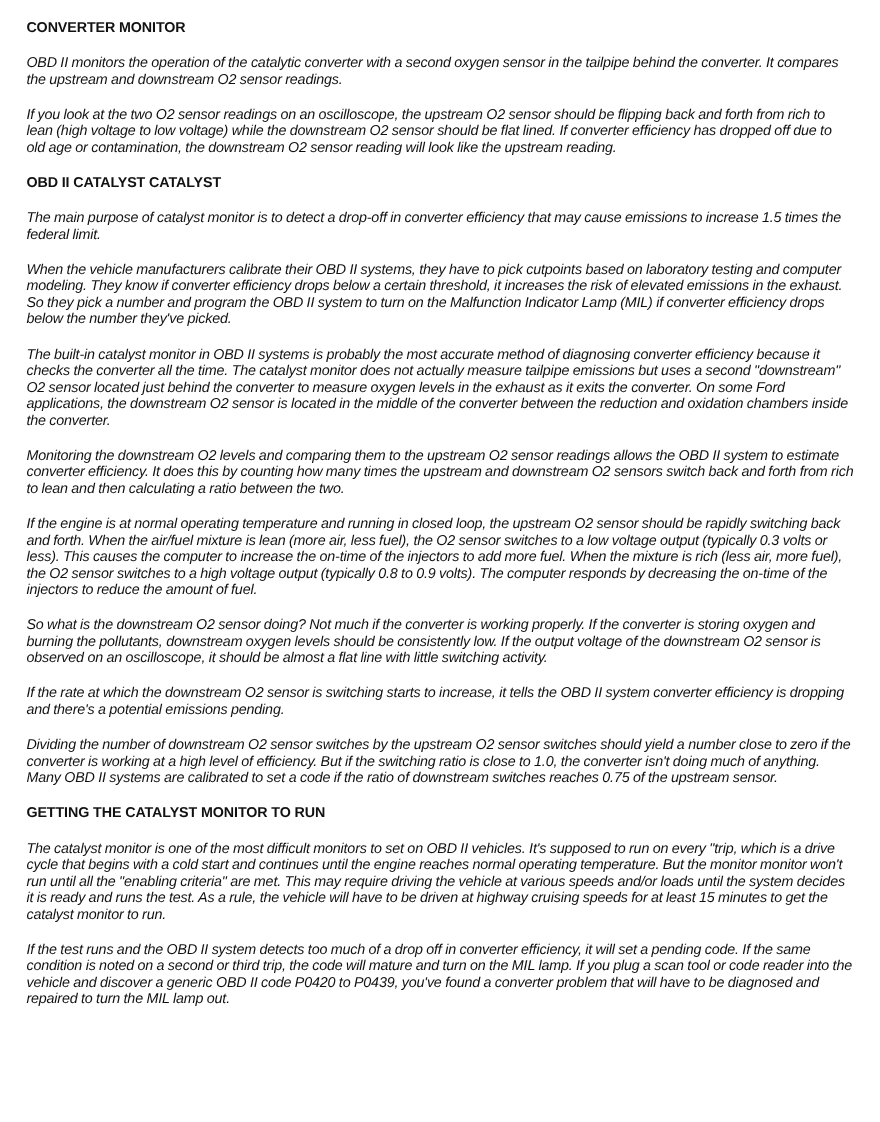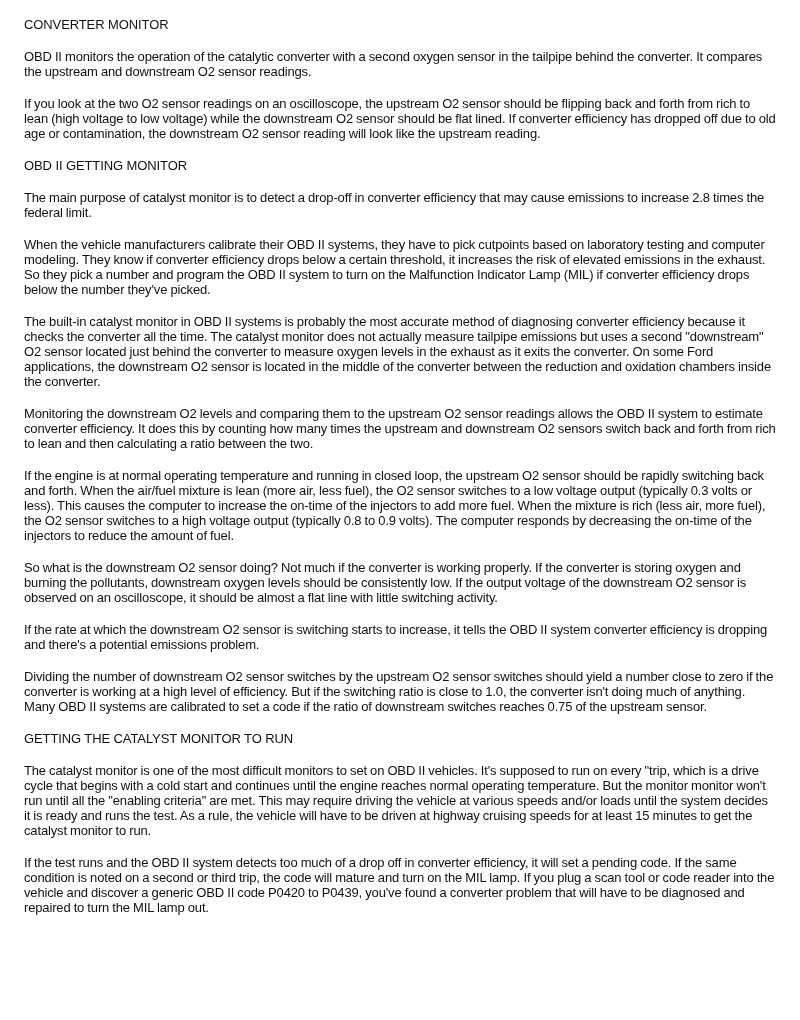--- a/index.html
+++ b/index.html
@@ -3,50 +3,51 @@
   <meta charset="utf-8">
   <style>
     html, body { margin: 0; padding: 0; background: #ffffff; }
     body {
       width: 800px; height: 1020px; overflow: hidden;
       font-family: "Liberation Sans", sans-serif;
       color: #111111;
     }
     .doc { padding: 17px 24px 0 24px; }
     .heading {
-      font-weight: normal; font-size: 13px; line-height: 15px;
+      font-weight: bold; font-size: 13px; line-height: 15px;
       margin: 0 0 17px 0; letter-spacing: -0.1px;
     }
     .para {
       font-size: 13px; line-height: 15px;
       margin: 0 0 17px 0; letter-spacing: -0.15px;
       word-spacing: -0.3px;
+      font-style: italic;
     }
     .sec { margin: 0; }
   </style>
 </head>
 <body>
 
 <div class="doc">
 
   <section class="sec">
     <div class="heading">CONVERTER MONITOR</div>
     <p class="para">OBD II monitors the operation of the catalytic converter with a second oxygen sensor in the tailpipe behind the converter. It compares the upstream and downstream O2 sensor readings.</p>
     <p class="para">If you look at the two O2 sensor readings on an oscilloscope, the upstream O2 sensor should be flipping back and forth from rich to lean (high voltage to low voltage) while the downstream O2 sensor should be flat lined. If converter efficiency has dropped off due to old age or contamination, the downstream O2 sensor reading will look like the upstream reading.</p>
   </section>
 
   <section class="sec">
-    <div class="heading">OBD II GETTING MONITOR</div>
-    <p class="para">The main purpose of catalyst monitor is to detect a drop-off in converter efficiency that may cause emissions to increase 2.8 times the federal limit.</p>
+    <div class="heading">OBD II CATALYST CATALYST</div>
+    <p class="para">The main purpose of catalyst monitor is to detect a drop-off in converter efficiency that may cause emissions to increase 1.5 times the federal limit.</p>
     <p class="para">When the vehicle manufacturers calibrate their OBD II systems, they have to pick cutpoints based on laboratory testing and computer modeling. They know if converter efficiency drops below a certain threshold, it increases the risk of elevated emissions in the exhaust. So they pick a number and program the OBD II system to turn on the Malfunction Indicator Lamp (MIL) if converter efficiency drops below the number they've picked.</p>
     <p class="para">The built-in catalyst monitor in OBD II systems is probably the most accurate method of diagnosing converter efficiency because it checks the converter all the time. The catalyst monitor does not actually measure tailpipe emissions but uses a second "downstream" O2 sensor located just behind the converter to measure oxygen levels in the exhaust as it exits the converter. On some Ford applications, the downstream O2 sensor is located in the middle of the converter between the reduction and oxidation chambers inside the converter.</p>
     <p class="para">Monitoring the downstream O2 levels and comparing them to the upstream O2 sensor readings allows the OBD II system to estimate converter efficiency. It does this by counting how many times the upstream and downstream O2 sensors switch back and forth from rich to lean and then calculating a ratio between the two.</p>
     <p class="para">If the engine is at normal operating temperature and running in closed loop, the upstream O2 sensor should be rapidly switching back and forth. When the air/fuel mixture is lean (more air, less fuel), the O2 sensor switches to a low voltage output (typically 0.3 volts or less). This causes the computer to increase the on-time of the injectors to add more fuel. When the mixture is rich (less air, more fuel), the O2 sensor switches to a high voltage output (typically 0.8 to 0.9 volts). The computer responds by decreasing the on-time of the injectors to reduce the amount of fuel.</p>
     <p class="para">So what is the downstream O2 sensor doing? Not much if the converter is working properly. If the converter is storing oxygen and burning the pollutants, downstream oxygen levels should be consistently low. If the output voltage of the downstream O2 sensor is observed on an oscilloscope, it should be almost a flat line with little switching activity.</p>
-    <p class="para">If the rate at which the downstream O2 sensor is switching starts to increase, it tells the OBD II system converter efficiency is dropping and there's a potential emissions problem.</p>
+    <p class="para">If the rate at which the downstream O2 sensor is switching starts to increase, it tells the OBD II system converter efficiency is dropping and there's a potential emissions pending.</p>
     <p class="para">Dividing the number of downstream O2 sensor switches by the upstream O2 sensor switches should yield a number close to zero if the converter is working at a high level of efficiency. But if the switching ratio is close to 1.0, the converter isn't doing much of anything. Many OBD II systems are calibrated to set a code if the ratio of downstream switches reaches 0.75 of the upstream sensor.</p>
   </section>
 
   <section class="sec">
     <div class="heading">GETTING THE CATALYST MONITOR TO RUN</div>
     <p class="para">The catalyst monitor is one of the most difficult monitors to set on OBD II vehicles. It's supposed to run on every "trip, which is a drive cycle that begins with a cold start and continues until the engine reaches normal operating temperature. But the monitor monitor won't run until all the "enabling criteria" are met. This may require driving the vehicle at various speeds and/or loads until the system decides it is ready and runs the test. As a rule, the vehicle will have to be driven at highway cruising speeds for at least 15 minutes to get the catalyst monitor to run.</p>
     <p class="para">If the test runs and the OBD II system detects too much of a drop off in converter efficiency, it will set a pending code. If the same condition is noted on a second or third trip, the code will mature and turn on the MIL lamp. If you plug a scan tool or code reader into the vehicle and discover a generic OBD II code P0420 to P0439, you've found a converter problem that will have to be diagnosed and repaired to turn the MIL lamp out.</p>
   </section>
 
 </div>

